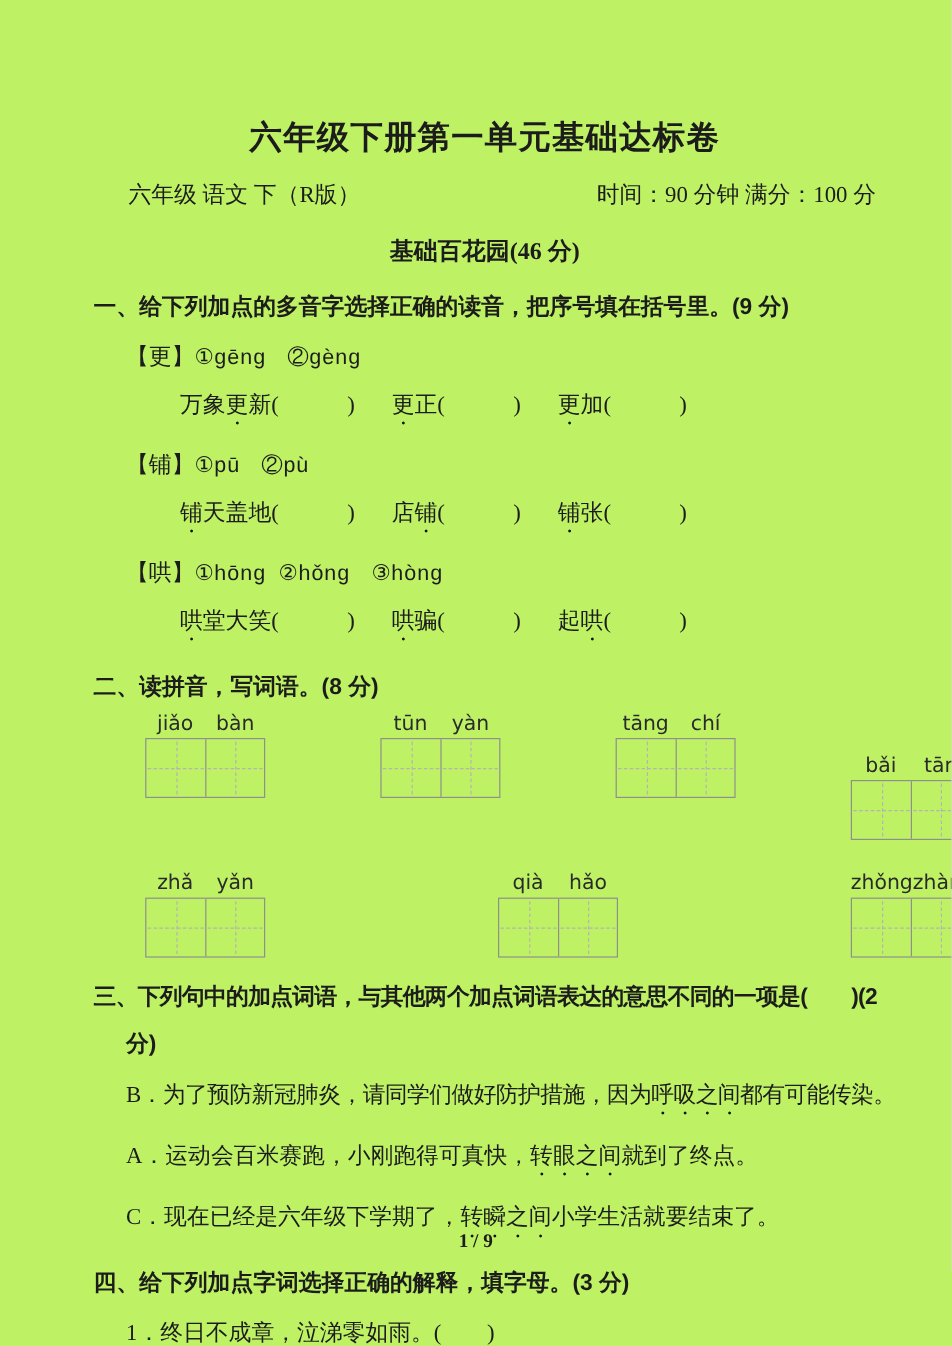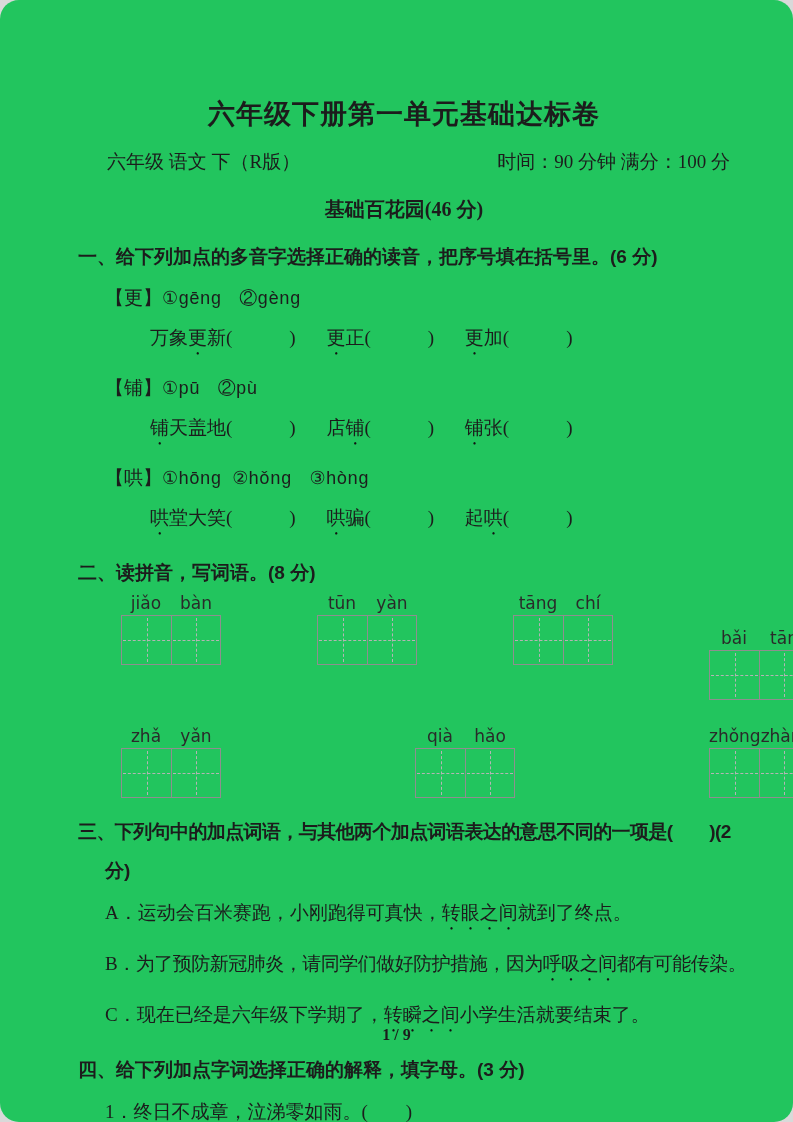--- a/index.html
+++ b/index.html
@@ -1,20 +1,20 @@
 <!DOCTYPE html>
 <html><head>
 <meta charset="utf-8">
 <style>
   html,body{margin:0;padding:0;background:#d9d9d9;}
   .page{
-    width:793px;height:1122px;background:#22c55e;position:relative;
+    width:793px;height:1122px;background:#bef264;position:relative;
     box-sizing:border-box;padding:96px 63px 0 78px;
     font-family:"Liberation Serif","DejaVu Serif",serif;
-    color:#1c1c1c;overflow:hidden;border-radius:19px;
+    color:#1c1c1c;overflow:hidden;
   }
   .title{
     text-align:center;font-size:27px;font-weight:bold;margin:0;
     letter-spacing:1px;
   }
   .meta-row{
     display:flex;justify-content:space-between;align-items:center;
     margin-top:17px;font-size:19px;
   }
   .meta-row .left{padding-left:29px;}
@@ -73,21 +73,21 @@
 
   <h1 class="title">六年级下册第一单元基础达标卷</h1>
 
   <div class="meta-row">
     <span class="left">六年级  语文  下（R版）</span>
     <span class="right">时间：90 分钟  满分：100 分</span>
   </div>
 
   <div class="part-title">基础百花园(46 分)</div>
 
-  <div class="q-heading">一、给下列加点的多音字选择正确的读音，把序号填在括号里。(6 分)</div>
+  <div class="q-heading">一、给下列加点的多音字选择正确的读音，把序号填在括号里。(9 分)</div>
 
   <div class="char-line">
     <span>【更】</span><span class="pinyin-opts">①gēng　②gèng</span>
   </div>
   <div class="items-line">
     <span class="item"><span>万象</span><span class="emph">更</span><span>新(　　　)</span></span>
     <span class="item"><span></span><span class="emph">更</span><span>正(　　　)</span></span>
     <span class="item"><span></span><span class="emph">更</span><span>加(　　　)</span></span>
   </div>
 
@@ -183,25 +183,25 @@
       <div class="tzg-box">
           <div class="tzg-cell"></div>
           <div class="tzg-cell"></div>
         </div>
     </div>
   </div>
 
   <div class="q-heading s3-line1">三、下列句中的加点词语，与其他两个加点词语表达的意思不同的一项是(　　)(2</div>
   <div class="q-heading s3-line2">分)</div>
 
+  <div class="opt-line tight">
+    <span>B．</span><span>为了预防新冠肺炎，请同学们做好防护措施，因为</span><span class="emph">呼吸之间</span><span>都有可能传染。</span>
+  </div>
   <div class="opt-line">
     <span>A．</span><span>运动会百米赛跑，小刚跑得可真快，</span><span class="emph">转眼之间</span><span>就到了终点。</span>
-  </div>
-  <div class="opt-line tight">
-    <span>B．</span><span>为了预防新冠肺炎，请同学们做好防护措施，因为</span><span class="emph">呼吸之间</span><span>都有可能传染。</span>
   </div>
   <div class="opt-line">
     <span>C．</span><span>现在已经是六年级下学期了，</span><span class="emph">转瞬之间</span><span>小学生活就要结束了。</span>
   </div>
 
   <div class="q-heading">四、给下列加点字词选择正确的解释，填字母。(3 分)</div>
   <div class="opt-line">
     <span>1．</span><span>终日不成</span><span class="emph">章</span><span>，泣涕零如雨。(　　)</span>
   </div>
 

